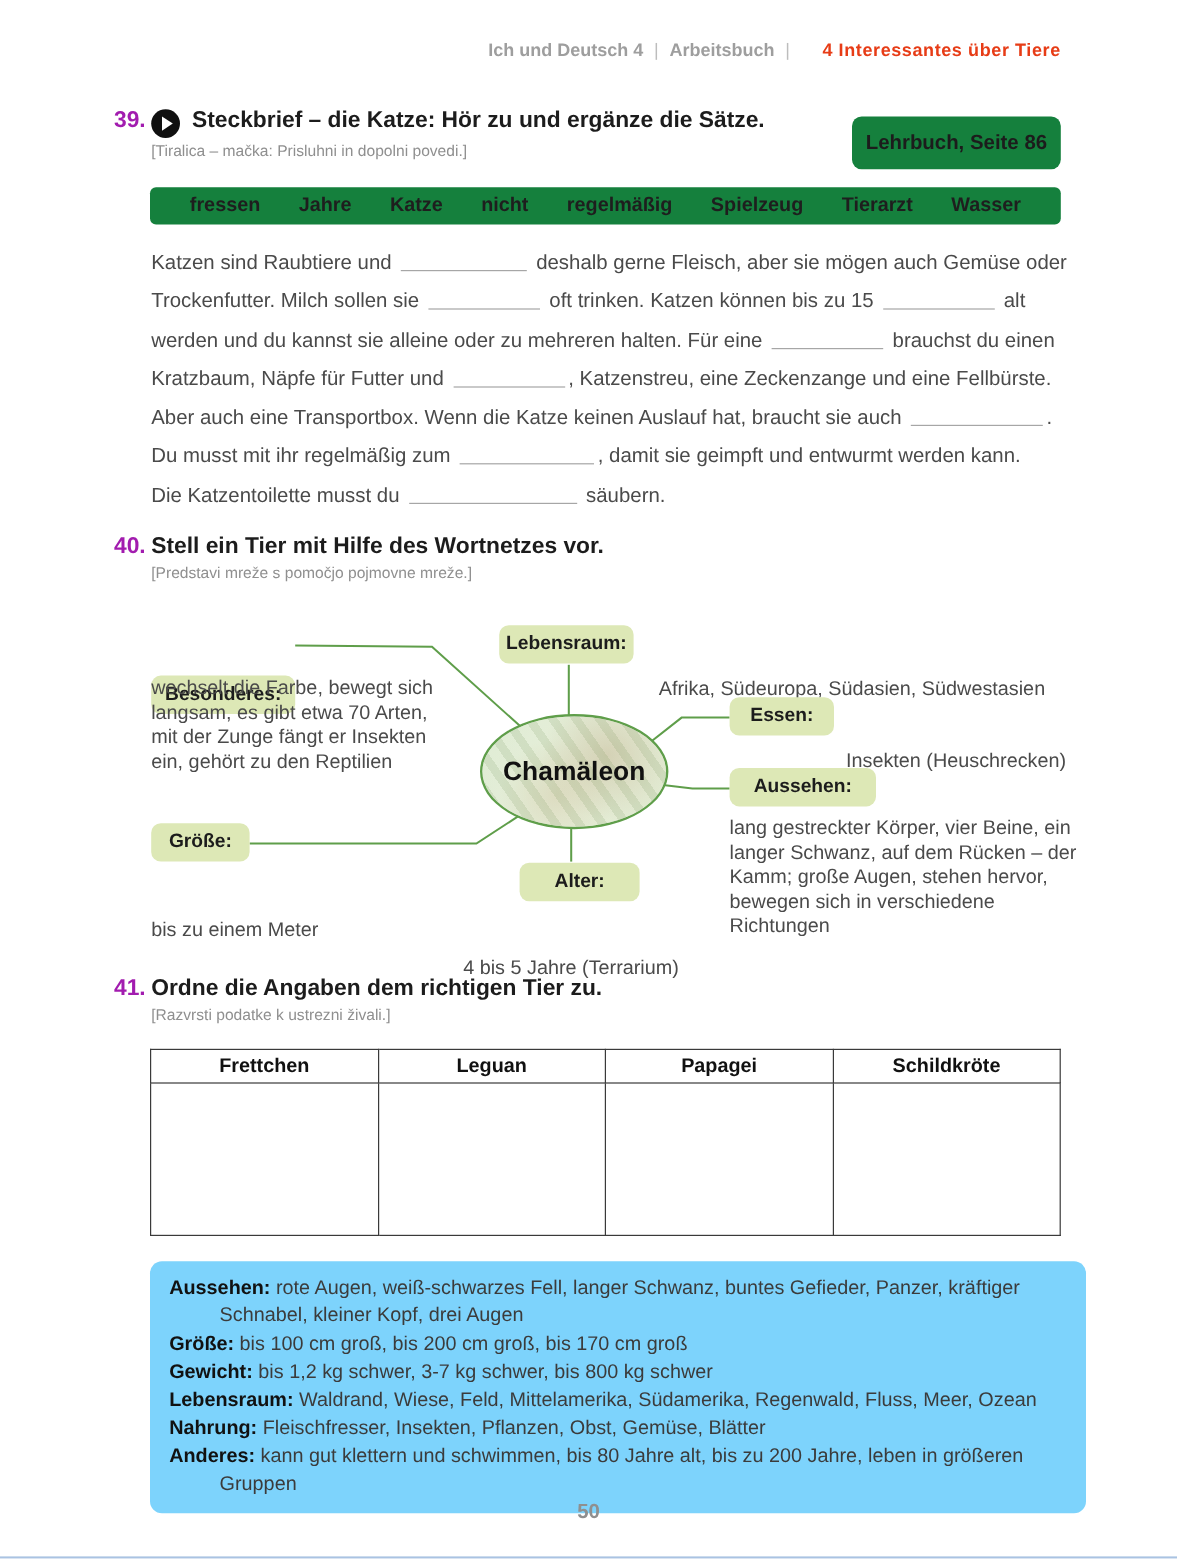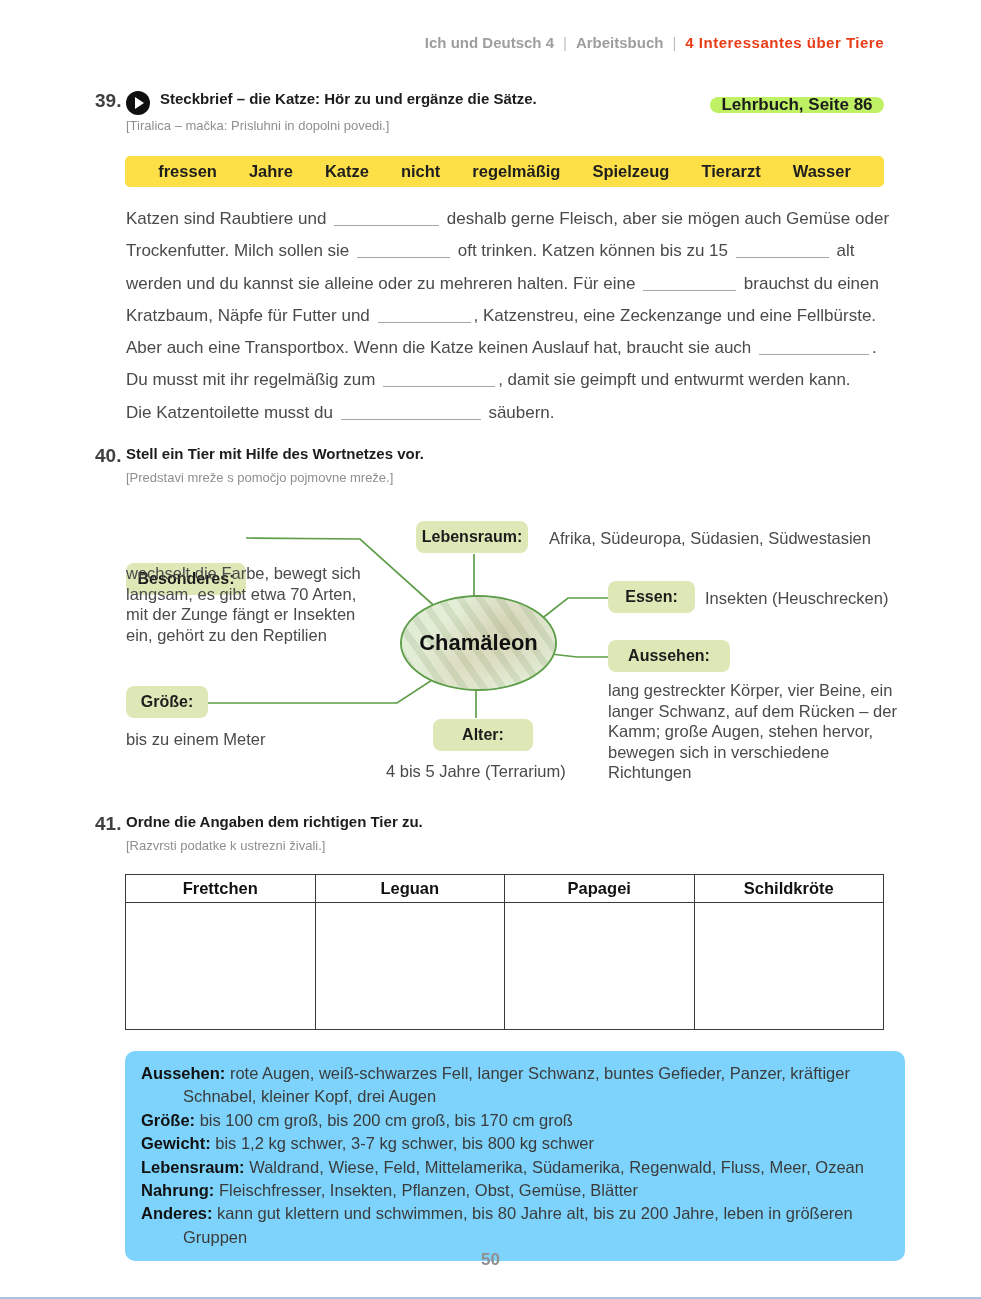--- a/index.html
+++ b/index.html
@@ -3,52 +3,52 @@
 <meta charset="utf-8">
 <style>
   html,body{margin:0;padding:0;background:#fff;}
   .page{position:relative;width:981px;height:1299px;background:#fff;overflow:hidden;
         font-family:"Liberation Sans",sans-serif;}
 
   
   .header{position:absolute;top:34px;right:97px;font-size:15px;font-weight:bold;white-space:nowrap;}
   .hdr-gray{color:#9e9e9e;}
   .hdr-sep{color:#bdbdbd;font-weight:normal;margin:0 9px;}
-  .hdr-red{color:#e73c16;letter-spacing:.5px;}
+  .hdr-red{color:#e73c16;letter-spacing:.5px;margin-left:18px;}
 
   
-  .ex-num{position:absolute;left:95px;font-size:19px;font-weight:bold;color:#404040;}
-  .ex-title{position:absolute;font-size:15px;font-weight:bold;color:#1c1c1c;white-space:nowrap;}
+  .ex-num{position:absolute;left:95px;font-size:19px;font-weight:bold;color:#a21caf;}
+  .ex-title{position:absolute;font-size:19px;font-weight:bold;color:#1c1c1c;white-space:nowrap;}
   .ex-sub{position:absolute;left:126px;font-size:13px;color:#8f8f8f;white-space:nowrap;}
 
   
   .play{position:absolute;left:126px;top:91px;width:24px;height:24px;border-radius:50%;background:#101010;}
   .play::after{content:"";position:absolute;left:9px;top:6px;width:0;height:0;
     border-left:9px solid #fff;border-top:6px solid transparent;border-bottom:6px solid transparent;}
 
   
-  .badge{position:absolute;left:710px;top:97px;width:174px;height:16px;background:#bef264;border-radius:8px;
+  .badge{position:absolute;left:710px;top:97px;width:174px;height:44px;background:#15803d;border-radius:8px;
     display:flex;align-items:center;justify-content:center;font-weight:bold;font-size:17px;color:#1c1c1c;}
 
   
-  .wordbank{position:absolute;left:125px;top:156px;width:759px;height:31px;background:#fde047;border-radius:5px;
+  .wordbank{position:absolute;left:125px;top:156px;width:759px;height:31px;background:#15803d;border-radius:5px;
     display:flex;align-items:center;justify-content:center;gap:32px;font-weight:bold;font-size:16.5px;color:#1e1e1e;}
 
   
   .filltext{position:absolute;left:126px;top:203px;width:770px;font-size:17px;color:#4a4a4a;}
   .fill-line{height:32.3px;line-height:32.3px;white-space:nowrap;}
   .blank{display:inline-block;height:15px;border-bottom:1.5px solid #a6a6a6;margin:0 3px;vertical-align:-2px;}
 
   
   .web{position:absolute;left:120px;top:505px;width:770px;height:300px;}
   .wires{position:absolute;left:0;top:0;}
   .wlabel{position:absolute;background:#dde8b6;border-radius:8px;font-weight:bold;font-size:16px;
     color:#1c1c1c;padding:7px 0;text-align:center;}
   .wtext{position:absolute;font-size:16.5px;color:#4a4a4a;line-height:20.5px;}
-  .nowrap{white-space:nowrap;}
+  .nowrap{white-space:nowrap;margin-top:36px;}
   .ellipse{position:absolute;left:280px;top:90px;width:153px;height:92px;background:#fff;
     border:2.5px solid #5f9e4a;border-radius:50%;display:flex;align-items:center;justify-content:center;overflow:hidden;}
   .ellipse .photo{position:absolute;inset:0;opacity:.6;background:
     repeating-linear-gradient(55deg, rgba(110,150,80,.35) 0 7px, rgba(190,215,170,.25) 7px 16px),
     radial-gradient(circle at 68% 35%, rgba(150,115,55,.55), transparent 45%),
     radial-gradient(circle at 40% 72%, rgba(175,140,80,.45), transparent 42%),
     linear-gradient(120deg,#cfe2bd,#dfe9c8 55%,#cfd9b0);}
   .ellipse .cname{position:relative;font-size:22px;font-weight:bold;color:#111;}
 
   

